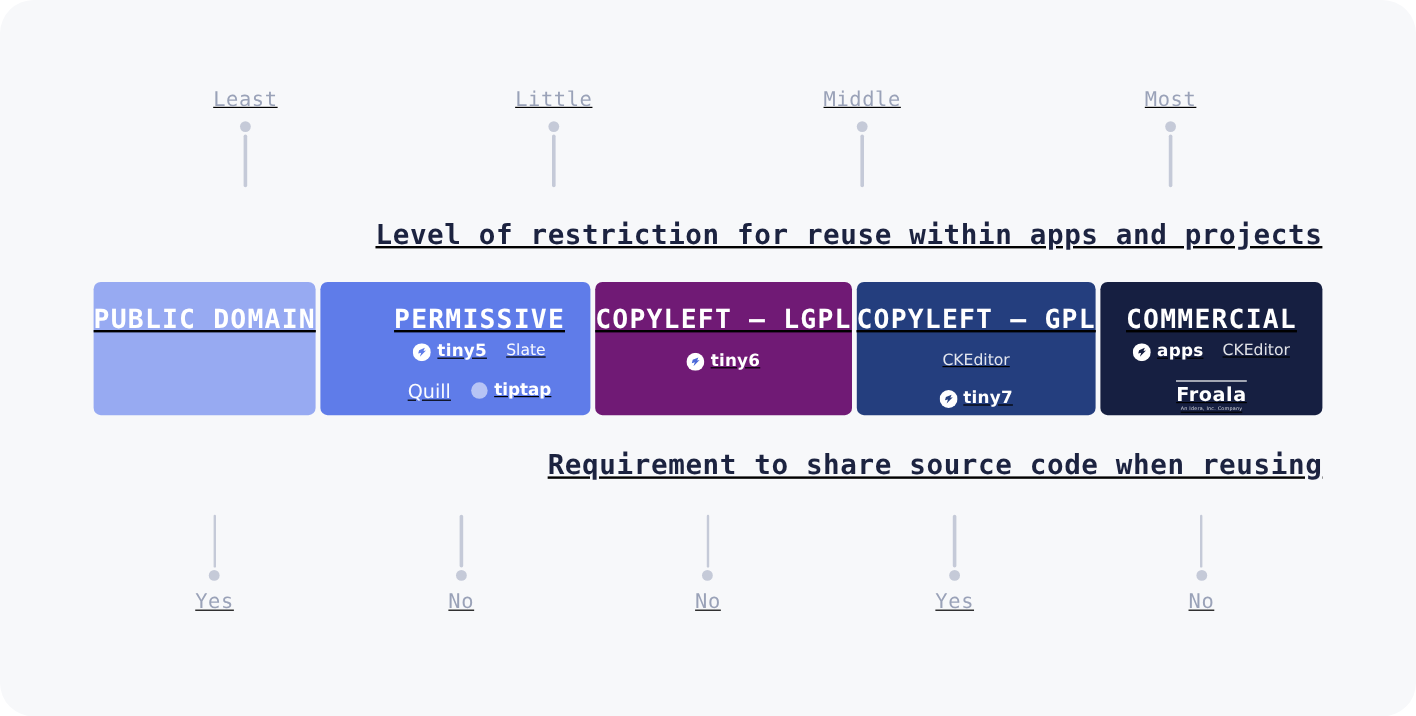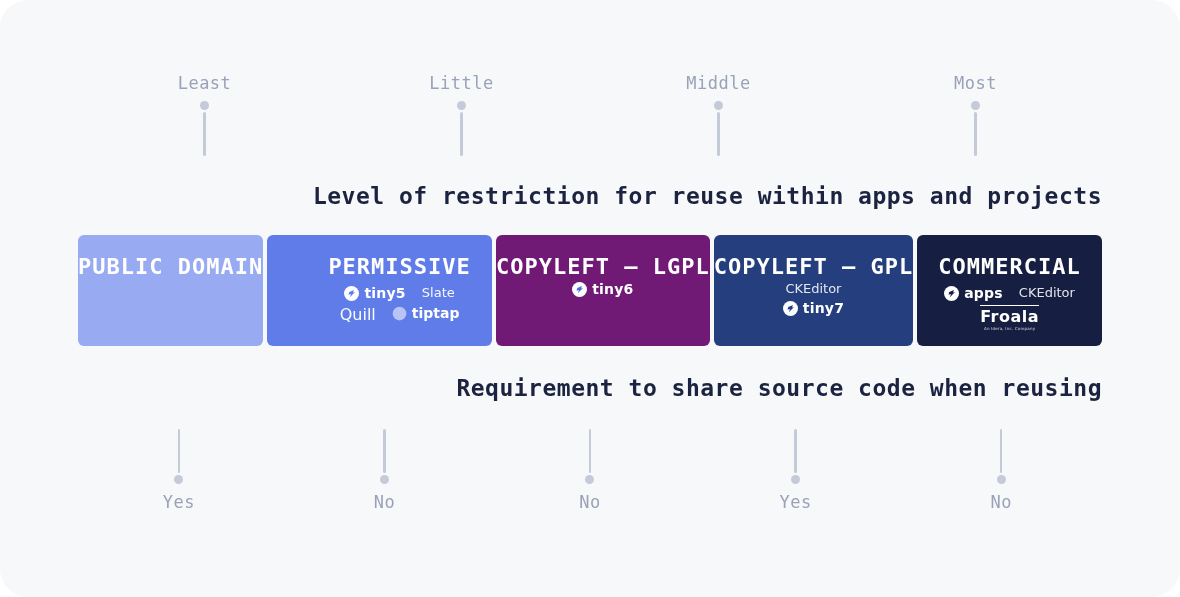--- a/index.html
+++ b/index.html
@@ -6,20 +6,21 @@
   html,body { background:#ffffff; }
   body {
     width:1180px; height:597px;
     font-family:"DejaVu Sans Mono","Liberation Mono",monospace;
   }
   .panel {
     width:1180px; height:597px;
     background:#f7f8fa;
     border-radius:28px;
     overflow:hidden;
+    text-decoration:underline;
   }
   .inner { width:1024px; margin:0 auto; }
 
   
   .columns {
     display:flex;
     gap:4px;
   }
   .col { flex:1 1 0; display:flex; flex-direction:column; align-items:center; }
 
@@ -79,21 +80,21 @@
     line-height:20px;
     white-space:nowrap;
   }
   .logo-row {
     display:flex;
     align-items:flex-start;
     gap:16px;
     margin-top:8px;
     font-family:"DejaVu Sans","Liberation Sans",sans-serif;
   }
-  .logo-row.tight { margin-top:4px; }
+  .logo-row.tight { margin-top:16px; }
   .logo { display:flex; align-items:center; gap:5px; white-space:nowrap; }
   .logo-mark { width:15px; height:15px; display:block; }
   .tiny-text { font-weight:bold; font-size:14px; letter-spacing:0.2px; }
   .slate-text { font-size:13px; color:rgba(255,255,255,0.95); }
   .quill-text { font-size:16px; font-weight:400; color:rgba(255,255,255,0.97); }
   .tiptap-text { font-weight:bold; font-size:14px; }
   .ckeditor-text { font-size:13px; color:rgba(255,255,255,0.88); }
   .froala-wrap { display:flex; flex-direction:column; align-items:center; }
   .froala-text {
     font-weight:bold; font-size:16px; letter-spacing:0.5px;

